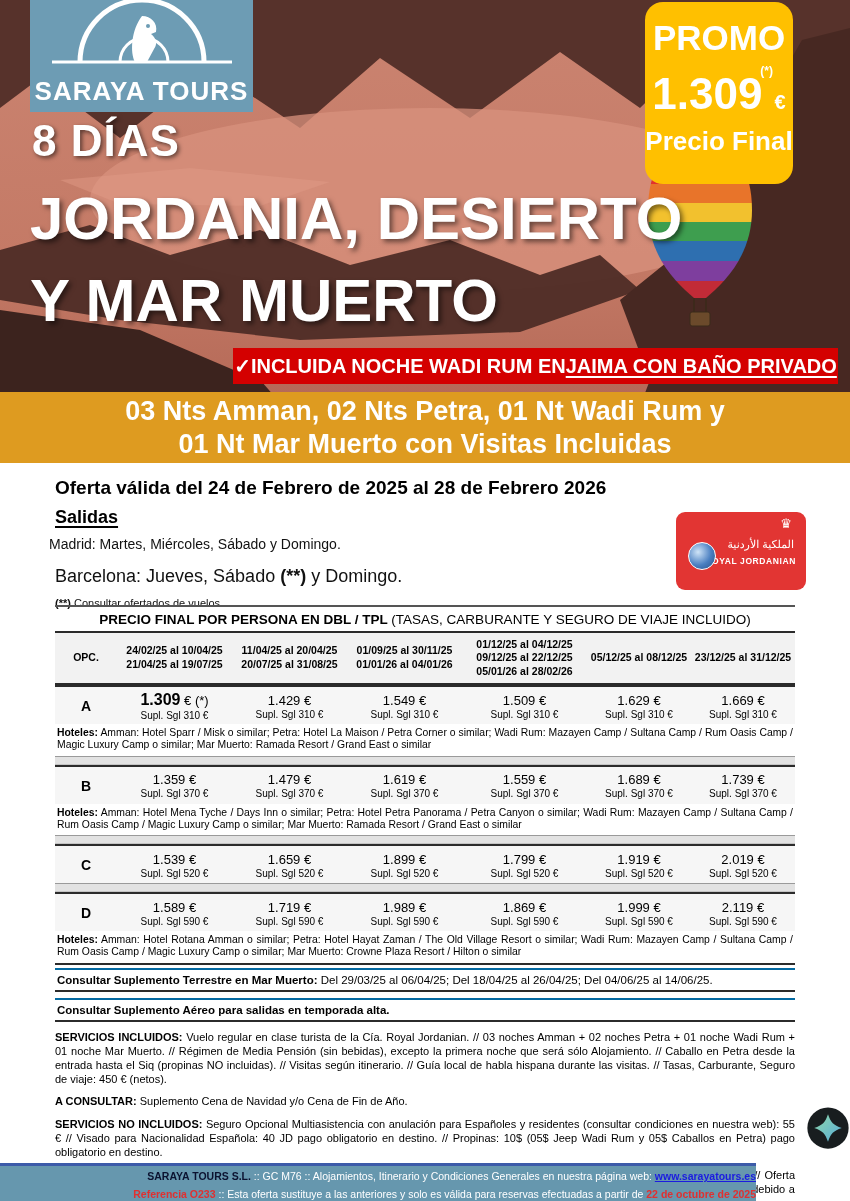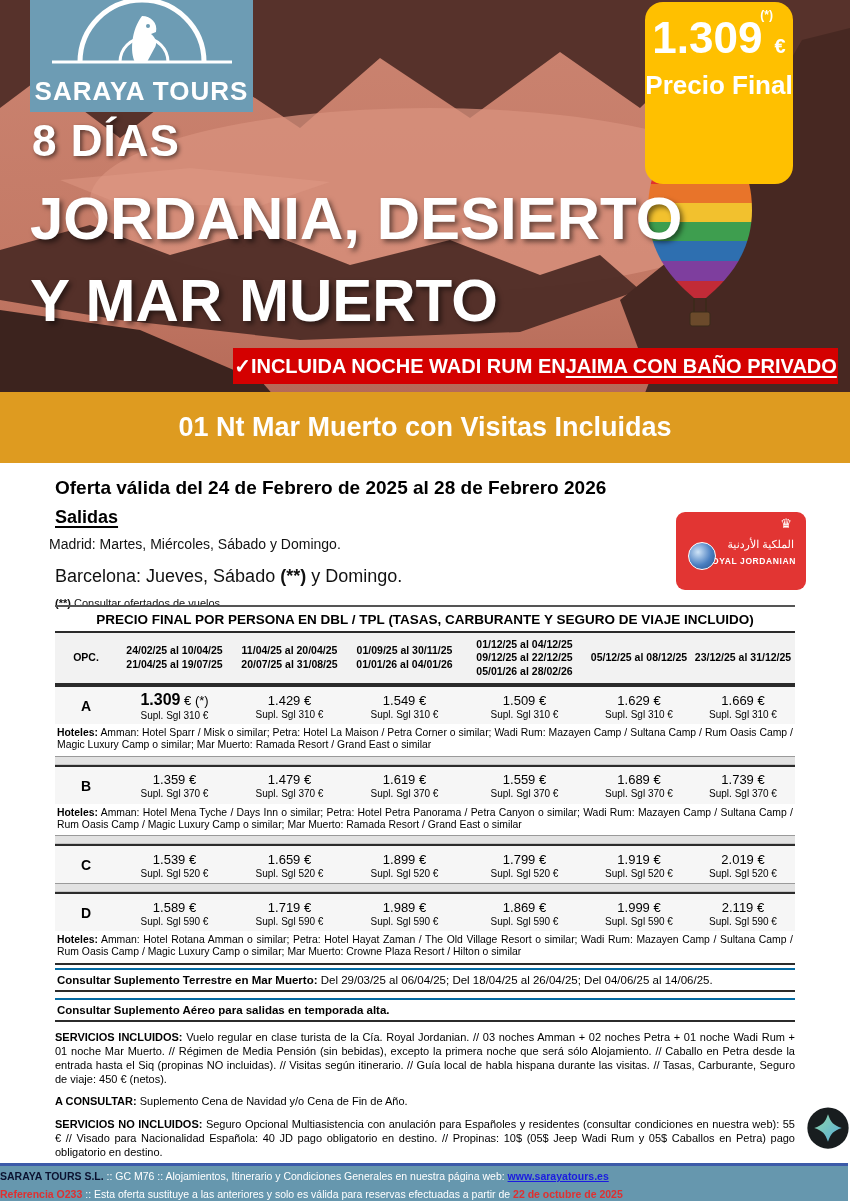--- a/index.html
+++ b/index.html
@@ -39,42 +39,42 @@
   .rj{position:absolute;left:676px;top:512px;width:130px;height:78px;background:#E23533;
       border-radius:9px;}
   .rj .crown{position:absolute;right:14px;top:4px;color:#fff;font-size:13px;}
   .rj .arabic{position:absolute;right:12px;top:26px;color:#fff;font-size:11px;}
   .rj .rjname{position:absolute;right:10px;top:44px;color:#fff;font-size:8.5px;letter-spacing:.6px;font-weight:bold;}
   .rj .emblem{position:absolute;left:12px;top:30px;width:26px;height:26px;border-radius:50%;
       background:radial-gradient(circle at 35% 35%,#cfe4f7,#4a7fc1 55%,#274f86);border:1px solid #fff;}
   
   .main{position:absolute;left:55px;top:605px;width:740px;color:#000;}
   .tbl{border-top:2px solid #555;}
-  .t-title{text-align:center;font-size:13.5px;padding:5px 0 4px;font-weight:bold;}
+  .t-title{text-align:center;font-size:13.5px;padding:5px 0 4px;}
   .t-head{display:flex;align-items:center;background:#F2F2F2;border-top:2px solid #2B2B2B;
           border-bottom:2px solid #2B2B2B;min-height:50px;}
   .t-head .c{font-weight:bold;font-size:10.5px;text-align:center;line-height:1.3;}
   .w0{width:62px}.w1{width:115px}.w2{width:115px}.w3{width:115px}.w4{width:125px}.w5{width:104px}.w6{width:104px}
   .p-row{display:flex;align-items:center;background:#F6F6F6;border-top:2px solid #2B2B2B;padding:4px 0 3px;min-height:30px;}
   .opc{width:62px;text-align:center;font-weight:800;font-size:14px;}
   .pc{text-align:center;}
   .p{font-size:13px;}
   .p .big{font-size:16px;font-weight:800;}
   .supl{font-size:10px;margin-top:1px;}
   .hotels{font-size:10.4px;line-height:1.18;padding:3px 2px 4px;text-align:justify;}
   .sep{height:7px;background:#E2E2E2;border-top:1px solid #9A9A9A;border-bottom:1px solid #C4C4C4;}
   .blockD{border-bottom:2px solid #2B2B2B;}
   .note-box{border-top:2px solid #0369a1;border-bottom:2px solid #2B2B2B;font-size:11.5px;
             padding:4px 2px;margin-top:3px;}
   .note-box.aer{margin-top:6px;font-weight:bold;}
   .para{font-size:11px;line-height:1.27;margin-top:9px;text-align:justify;}
   .para b{font-size:11px;}
   
-  .footer{position:absolute;left:0;bottom:0;width:848px;height:35px;background:#6697AE;
-          border-top:3px solid #3C5BA9;text-align:left;font-size:10.5px;color:#fff;}
+  .footer{position:absolute;left:0;bottom:0;width:756px;height:35px;background:#6697AE;
+          border-top:3px solid #3C5BA9;text-align:right;font-size:10.5px;color:#fff;}
   .footer .fl{margin-top:3px;line-height:15px;}
   .footer b.dark{color:#0B1230;}
   .footer a{color:#1B1BE0;font-weight:bold;text-decoration:underline;}
   .footer .red{color:#E03030;font-weight:800;}
   
   .chat{position:absolute;left:806px;top:1106px;width:44px;height:44px;cursor:pointer;}
 </style>
 </head>
 <body>
 
@@ -130,33 +130,35 @@
       <div class="logo-text">SARAYA TOURS</div>
     </div>
 
     <div class="days">8 DÍAS</div>
     <div class="big-title">
       <span>JORDANIA, DESIERTO</span><br>
       <span>Y MAR MUERTO</span>
     </div>
 
     <div class="promo">
+      <div class="plabel">PROMO</div>
       <div class="pstar">(*)</div>
       <div class="pprice"><span>1.309</span> <span class="peuro">€</span></div>
       <div class="pfinal">Precio Final</div>
     </div>
 
     <div class="red-banner">
       <span>✓</span>
         <span>INCLUIDA NOCHE WADI RUM EN </span>
         <span class="und">JAIMA CON BAÑO PRIVADO</span>
     </div>
   </div>
 
   <div class="orange-banner">
+    <div>03 Nts Amman,  02 Nts Petra, 01 Nt Wadi Rum y</div>
     <div>01 Nt Mar Muerto con Visitas Incluidas</div>
   </div>
 
   <div class="offer-validity">Oferta válida del 24 de Febrero de 2025 al 28 de Febrero 2026</div>
   <div class="salidas">Salidas</div>
   <div class="depline1">Madrid: Martes, Miércoles, Sábado y Domingo.</div>
   <div class="depline2"><span>Barcelona: Jueves, Sábado </span><b>(**)</b><span> y Domingo.</span></div>
   <div class="footnote"><b>(**)</b><span> Consultar ofertados de vuelos.</span></div>
 
   <div class="rj">

